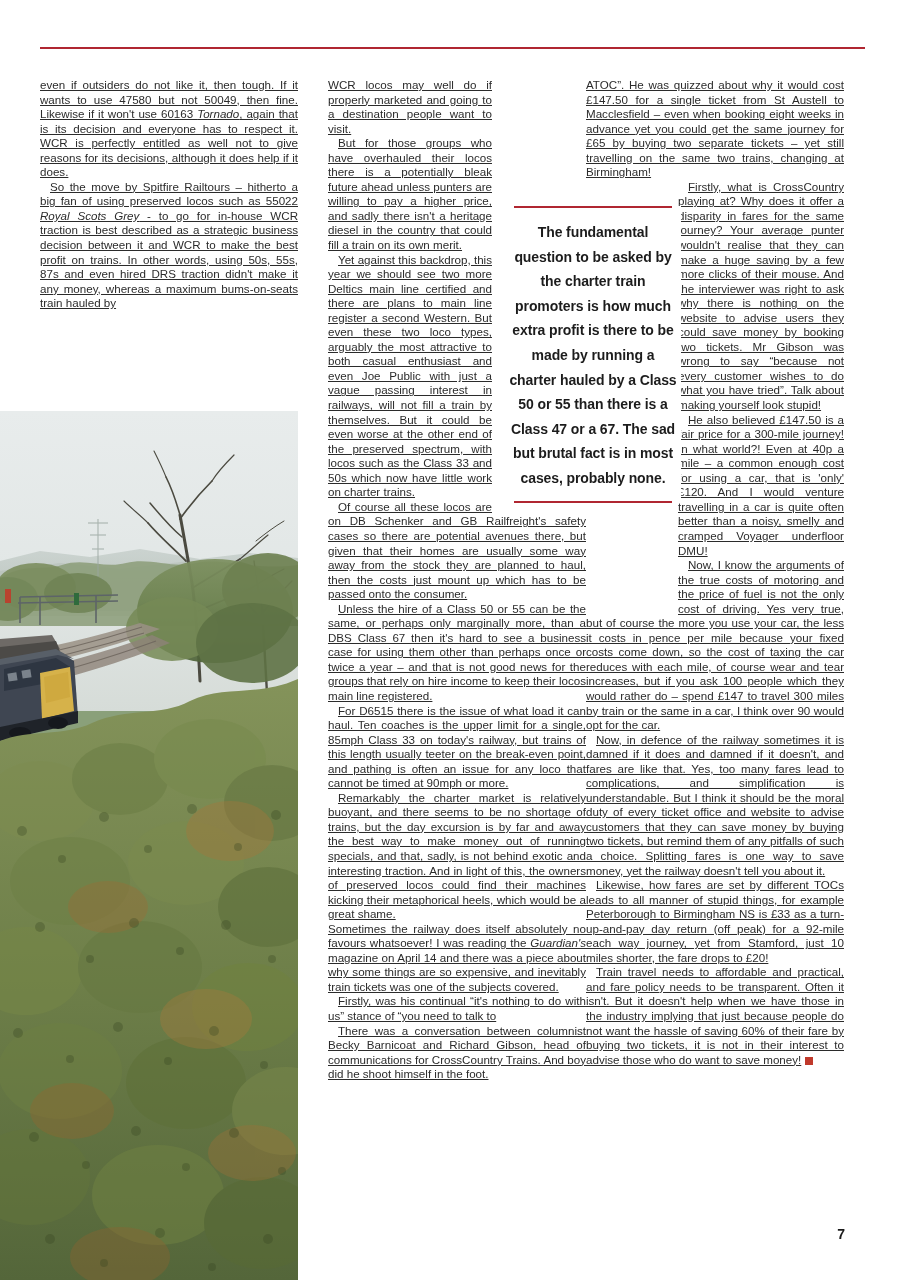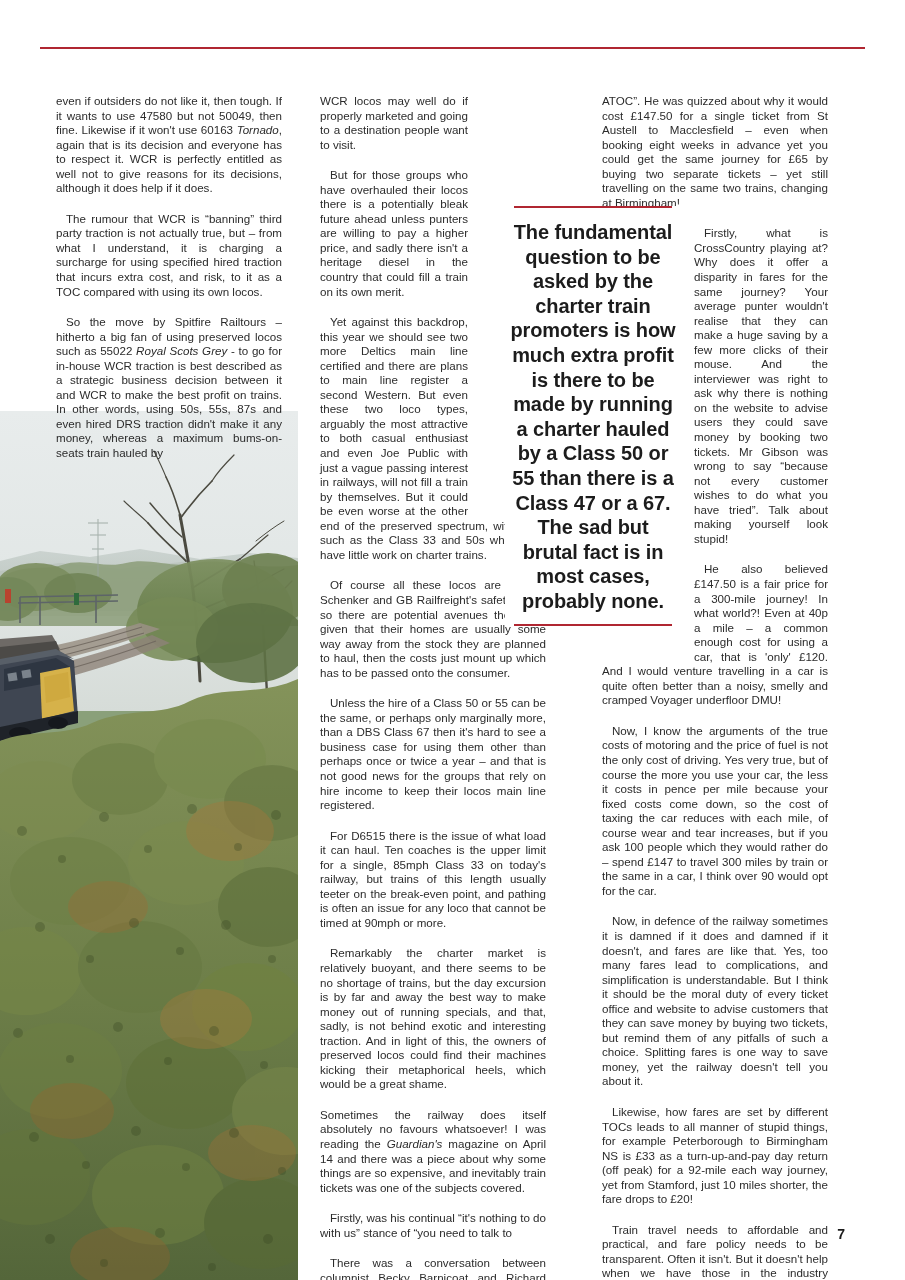--- a/index.html
+++ b/index.html
@@ -67,24 +67,24 @@
     top: 78px;
     font-size: 11.6px;
     line-height: 14.55px;
     color: #2b2b2b;
     text-align: justify;
     -webkit-hyphens: none;
     hyphens: none;
   }
 
   #col1 { left: 40px;  width: 258px; }
-  #col2 { left: 304px; width: 258px; }
+  #col2 { left: 328px; width: 258px; }
   #col3 { left: 586px; width: 258px; }
 
-  .col p { margin: 16px; text-indent: 10px; }
+  .col p { margin: 0; text-indent: 10px; text-decoration: underline; }
   .col p.noindent { text-indent: 0; }
   .col p i { font-style: italic; }
 
   .shape-q2 {
     float: right;
     width: 94px;
     height: 432px;
     shape-outside: content-box;
   }
   .shape-q3 {
@@ -105,21 +105,21 @@
 
   #pq-rule-top,
   #pq-rule-bottom {
     width: 158px;
     margin: 0 auto;
     height: 2px;
     background: #b02631;
   }
 
   #pq-text {
-    font-size: 20px;
+    font-size: 14px;
     line-height: 24.6px;
     font-weight: bold;
     color: #1c1c1c;
     text-align: center;
     padding: 12px 4px 10px 4px;
     letter-spacing: -0.1px;
   }
 
   
   .subhead {
@@ -332,21 +332,20 @@
         <circle cx="104" cy="852" r="4"></circle>
           <circle cx="160" cy="822" r="5"></circle>
         <circle cx="212" cy="856" r="4"></circle>
           <circle cx="268" cy="828" r="5"></circle>
       </g>
     </svg>
   </div>
 
   <div class="col" id="col1">
     <p class="noindent"><span>even if outsiders do not like it, then tough. If it wants to use 47580 but not 50049, then fine. Likewise if it won't use 60163 </span><i>Tornado</i><span>, again that is its decision and everyone has to respect it. WCR is perfectly entitled as well not to give reasons for its decisions, although it does help if it does.</span></p>
-    <p>The rumour that WCR is “banning” third party traction is not actually true, but – from what I understand, it is charging a surcharge for using specified hired traction that incurs extra cost, and risk, to it as a TOC compared with using its own locos.</p>
     <p><span>So the move by Spitfire Railtours – hitherto a big fan of using preserved locos such as 55022 </span><i>Royal Scots Grey</i><span> - to go for in-house WCR traction is best described as a strategic business decision between it and WCR to make the best profit on trains. In other words, using 50s, 55s, 87s and even hired DRS traction didn't make it any money, whereas a maximum bums-on-seats train hauled by</span></p>
   </div>
 
   <div class="col" id="col2">
     <div class="shape-q2"></div>
     <p class="noindent">WCR locos may well do if properly marketed and going to a destination people want to visit.</p>
     <p>But for those groups who have overhauled their locos there is a potentially bleak future ahead unless punters are willing to pay a higher price, and sadly there isn't a heritage diesel in the country that could fill a train on its own merit.</p>
     <p>Yet against this backdrop, this year we should see two more Deltics main line certified and there are plans to main line register a second Western. But even these two loco types, arguably the most attractive to both casual enthusiast and even Joe Public with just a vague passing interest in railways, will not fill a train by themselves. But it could be even worse at the other end of the preserved spectrum, with locos such as the Class 33 and 50s which now have little work on charter trains.</p>
     <p>Of course all these locos are on DB Schenker and GB Railfreight's safety cases so there are potential avenues there, but given that their homes are usually some way away from the stock they are planned to haul, then the costs just mount up which has to be passed onto the consumer.</p>
     <p>Unless the hire of a Class 50 or 55 can be the same, or perhaps only marginally more, than a DBS Class 67 then it's hard to see a business case for using them other than perhaps once or twice a year – and that is not good news for the groups that rely on hire income to keep their locos main line registered.</p>

